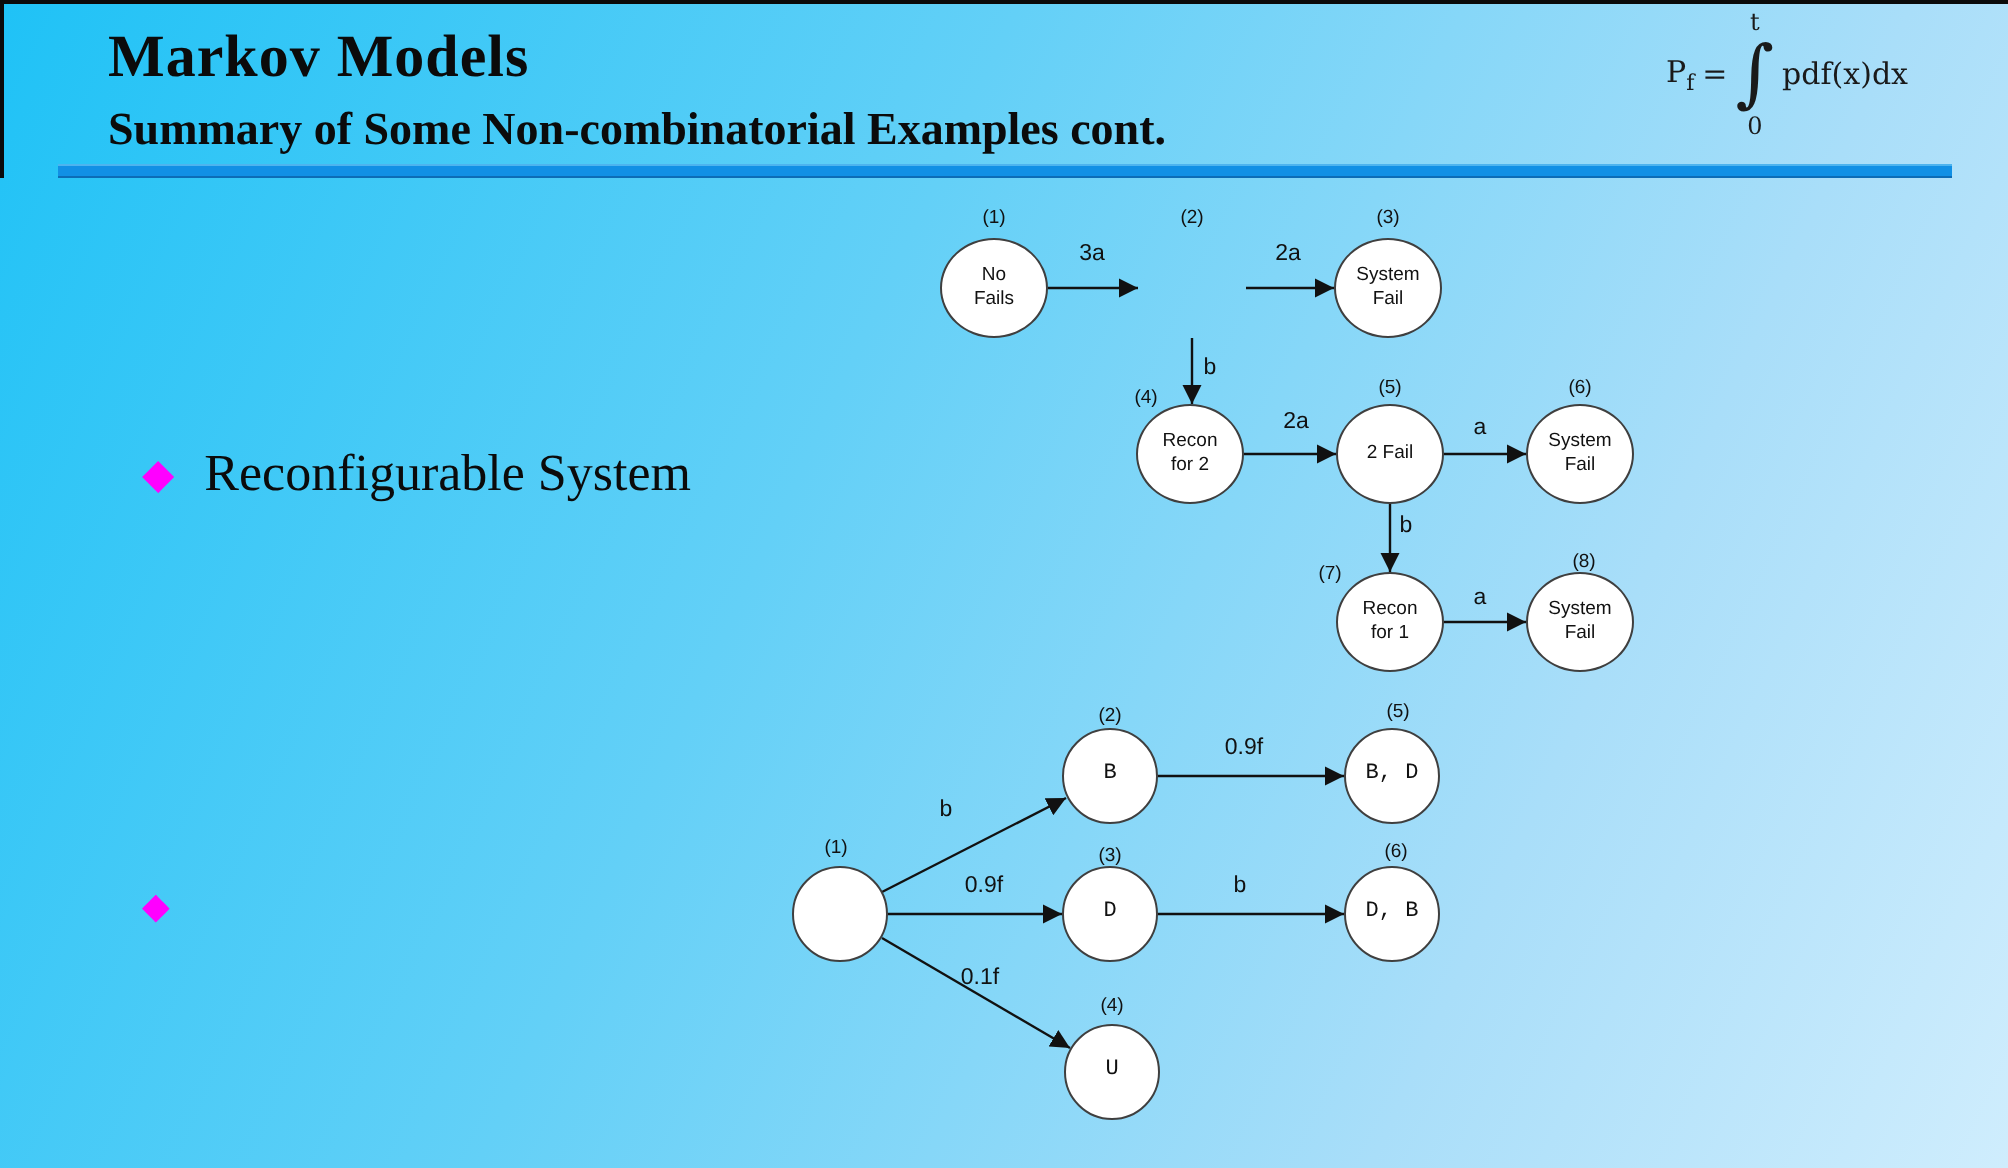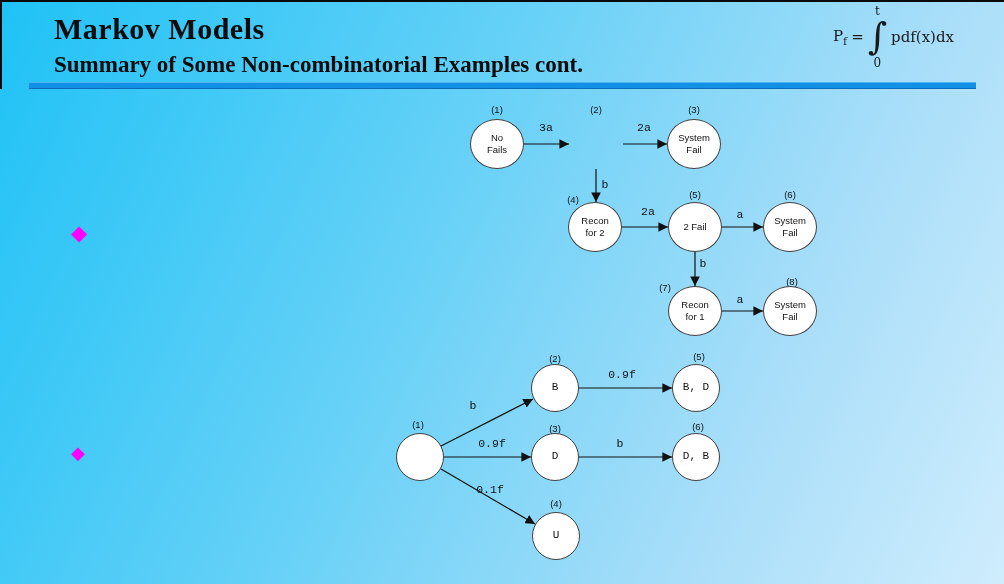--- a/index.html
+++ b/index.html
@@ -69,21 +69,21 @@
   }
   .d1-circle { width: 54px; height: 50px; }
   .d2-circle { width: 48px; height: 48px; font-family: "Liberation Mono", monospace; font-size: 11px; }
   .state-num {
     position: absolute; width: 34px; text-align: center;
     font-size: 9.5px; color: #111;
     transform: translate(-50%, -50%);
   }
   .t-label {
     position: absolute; transform: translate(-50%, -50%);
-    font-size: 11.5px; color: #111; white-space: nowrap; font-family: Liberation Mono, monospace;
+    font-size: 11.5px; color: #111; white-space: nowrap;
   }
 </style>
 </head>
 <body>
 
 <div class="slide">
   <div class="edge-top"></div>
   <div class="edge-left"></div>
 
   <h1 class="title">Markov Models</h1>
@@ -96,20 +96,21 @@
     <span class="int-col">
       <span class="int-limit">t</span>
       <span class="int-sign">∫</span>
       <span class="int-limit">0</span>
     </span>
     <span>pdf(x)dx</span>
   </div>
 
   <div class="bullet bullet-1">
     <span class="diamond">◆</span>
+    <span class="b-label">Reconfigurable System</span>
   </div>
 
   <div class="bullet bullet-2">
     <span class="diamond">◆</span>
   </div>
 
   <div class="diagram" id="diagram-1">
     <svg width="380" height="255">
       <defs>
         <marker id="ah1" viewBox="0 0 8 8" refX="8" refY="4" markerWidth="8" markerHeight="8" orient="auto">

